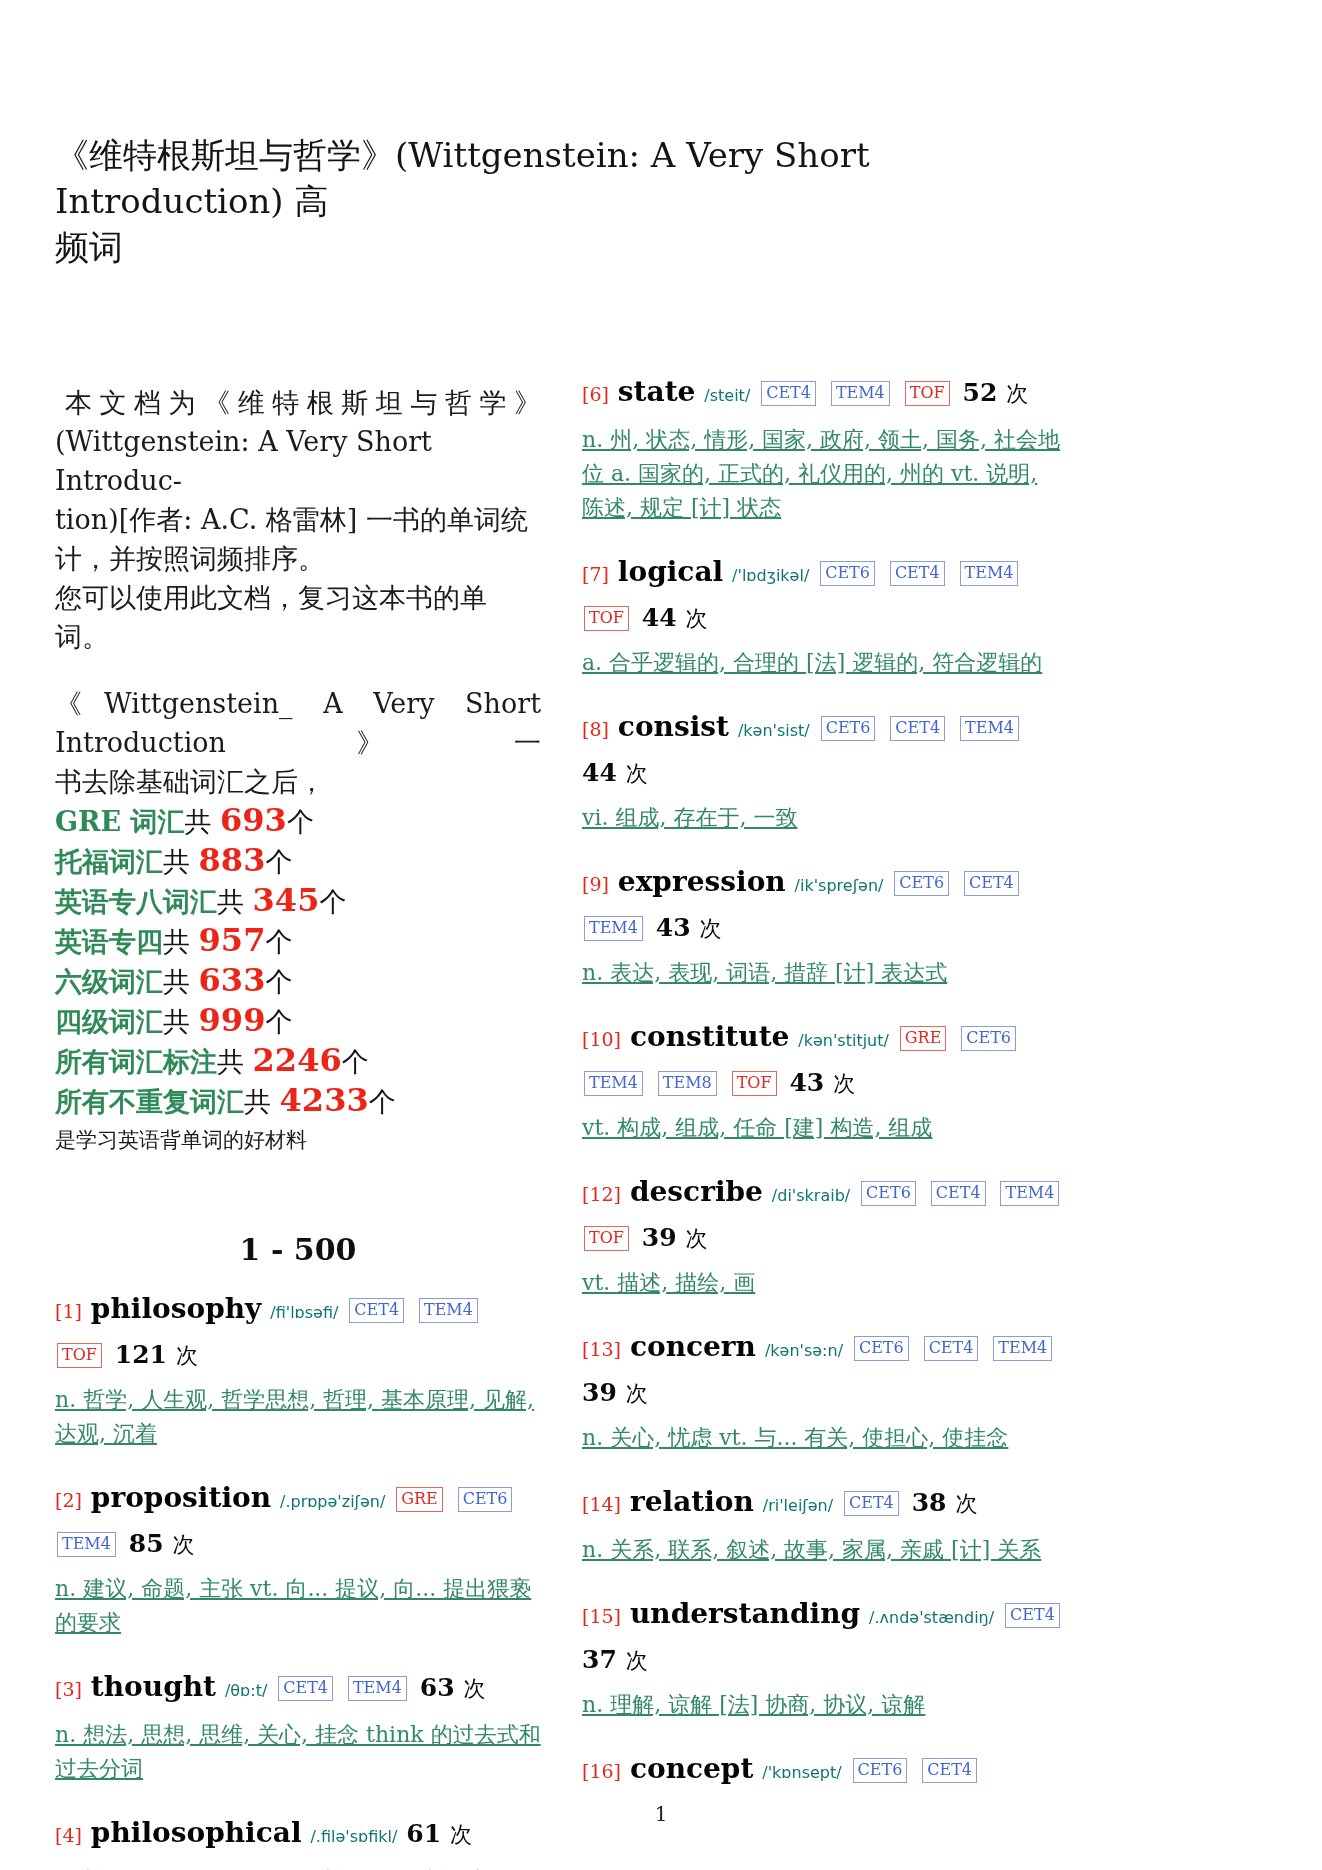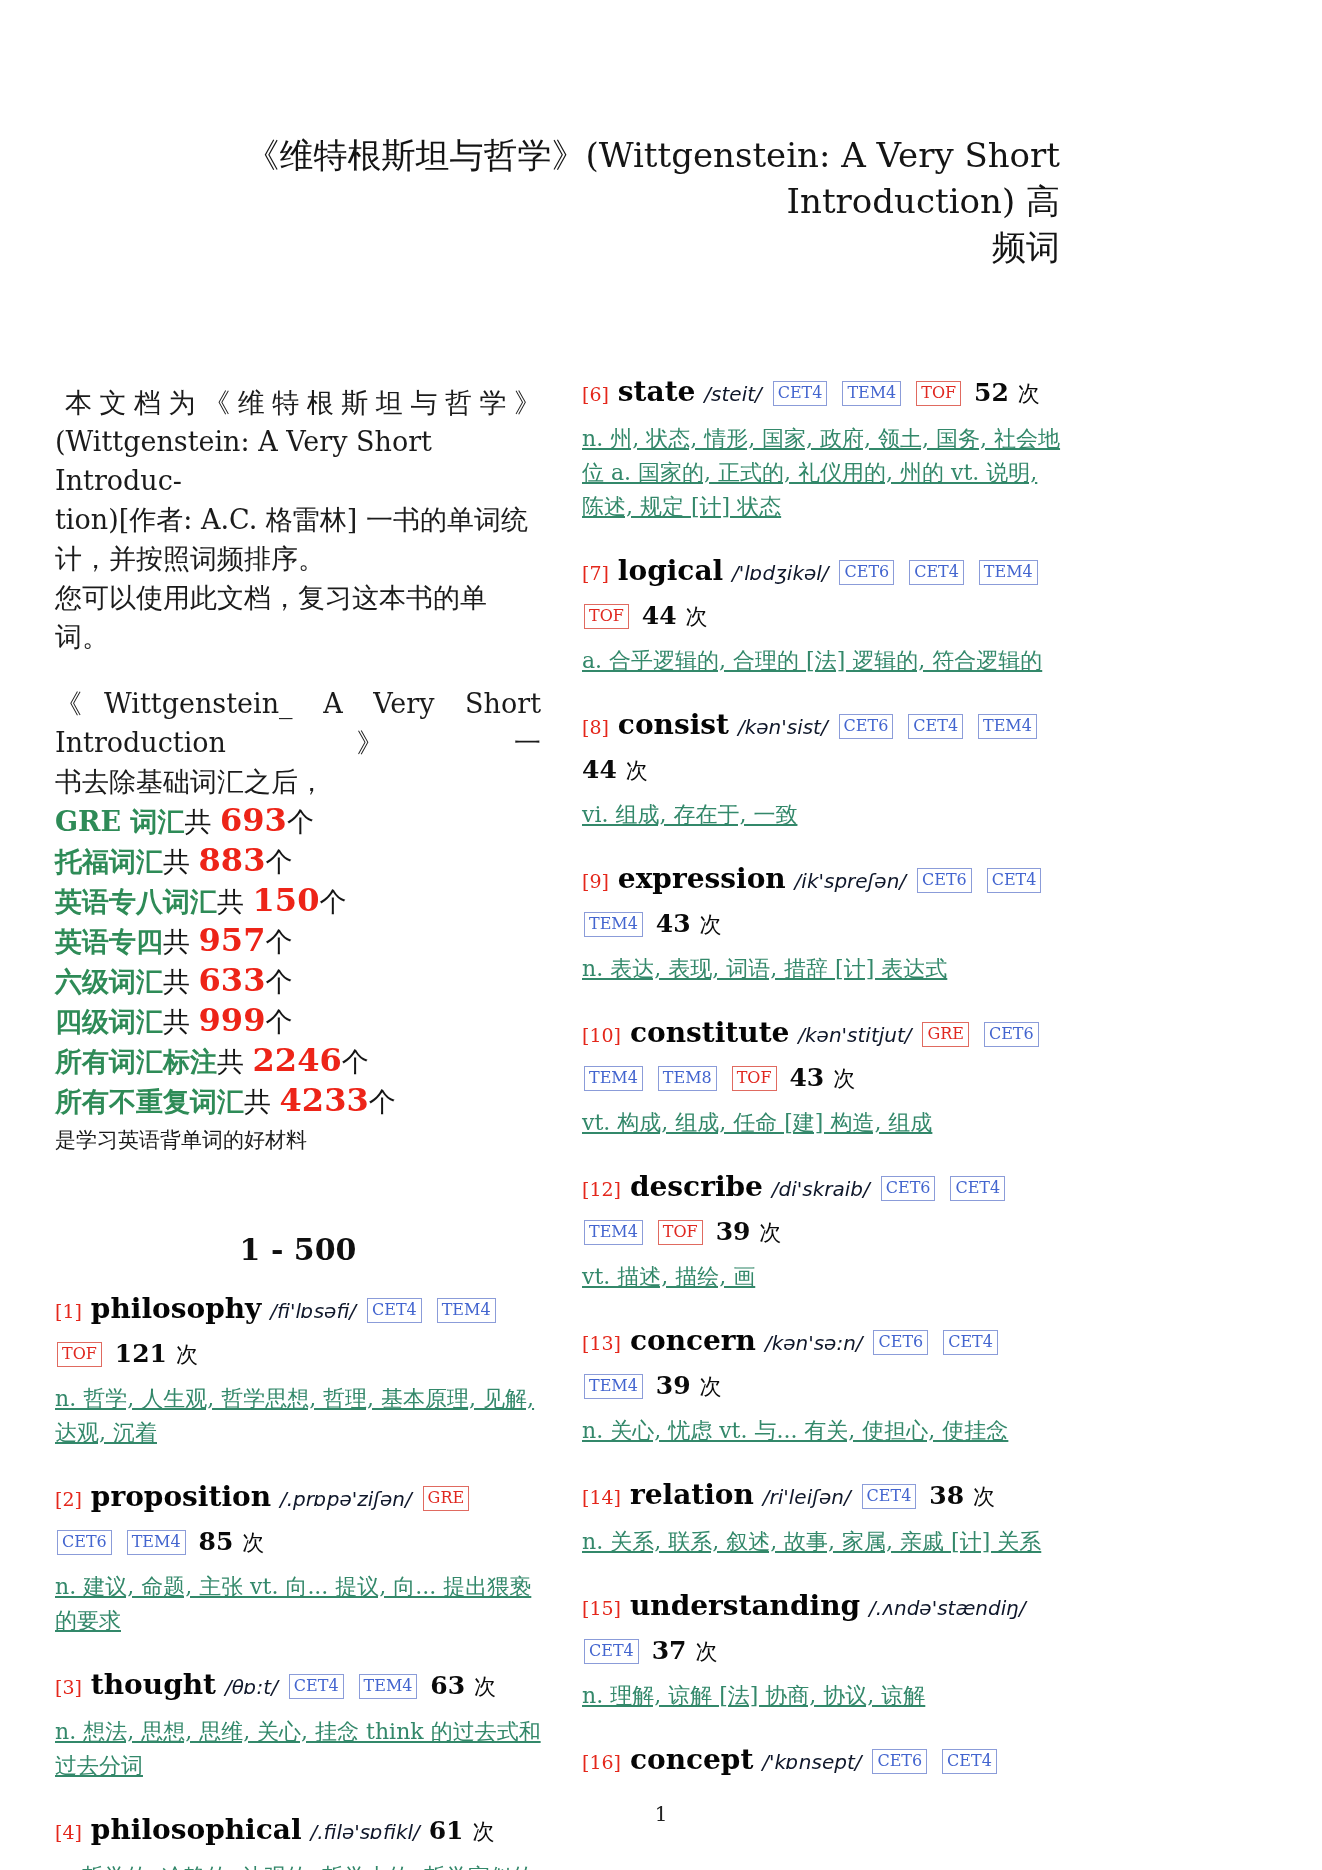--- a/index.html
+++ b/index.html
@@ -10,21 +10,21 @@
     color:#151515;
     position:relative;
     overflow:hidden;
   }
   .page{position:absolute;inset:0;}
 
   
   .doc-title{
     margin:132px 0 0 55px;
     width:1005px;
-    text-align:right;
+    text-align:left;
     font-size:34px;
     line-height:46px;
     color:#141414;
   }
 
   
   .columns{
     position:absolute;
     top:355px;left:55px;
     width:1011px;
@@ -56,21 +56,21 @@
     font-weight:bold;
     color:#101010;
   }
   .entries{margin-top:16px;}
 
   
   .entry{margin-bottom:26px;}
   .entry-header{font-size:28px;line-height:41px;color:#000;}
   .entry-index{color:#e4271b;font-size:19px;}
   .entry-word{font-weight:bold;font-size:28px;color:#050505;}
-  .entry-ipa{font-family:"DejaVu Sans", sans-serif;font-size:20px;color:#0f172a;font-style:italic;}
+  .entry-ipa{font-family:"DejaVu Sans", sans-serif;font-size:16px;color:#0f766e;}
   .tag{
     display:inline-block;
     font-size:16px;line-height:20px;
     padding:1px 4px 2px;
     border:1px solid;
     margin:0 4px 0 2px;
     vertical-align:3px;
     white-space:nowrap;
   }
   .tag.blue{color:#4365cf;border-color:#8b9cd9;}
@@ -109,21 +109,21 @@
           <div class="line">您可以使用此文档，复习这本书的单</div>
           <div class="line">词。</div>
         </div>
       <div class="book-note" id="book-note">
           <div class="line justify">《Wittgenstein_ A Very Short Introduction》一</div>
           <div class="line">书去除基础词汇之后，</div>
         </div>
       <div class="stats" id="stats">
           <div class="stat-row"><span class="stat-label">GRE 词汇</span>共 <span class="stat-number">693</span>个</div>
           <div class="stat-row"><span class="stat-label">托福词汇</span>共 <span class="stat-number">883</span>个</div>
-          <div class="stat-row"><span class="stat-label">英语专八词汇</span>共 <span class="stat-number">150</span>个</div>
+          <div class="stat-row"><span class="stat-label">英语专八词汇</span>共 <span class="stat-number">345</span>个</div>
           <div class="stat-row"><span class="stat-label">英语专四</span>共 <span class="stat-number">957</span>个</div>
           <div class="stat-row"><span class="stat-label">六级词汇</span>共 <span class="stat-number">633</span>个</div>
           <div class="stat-row"><span class="stat-label">四级词汇</span>共 <span class="stat-number">999</span>个</div>
           <div class="stat-row"><span class="stat-label">所有词汇标注</span>共 <span class="stat-number">2246</span>个</div>
           <div class="stat-row"><span class="stat-label">所有不重复词汇</span>共 <span class="stat-number">4233</span>个</div>
         </div>
       <div class="stats-footer">是学习英语背单词的好材料</div>
       <div class="section-header">1 - 500</div>
       <div class="entries" id="entries-left">
           <div class="entry">

